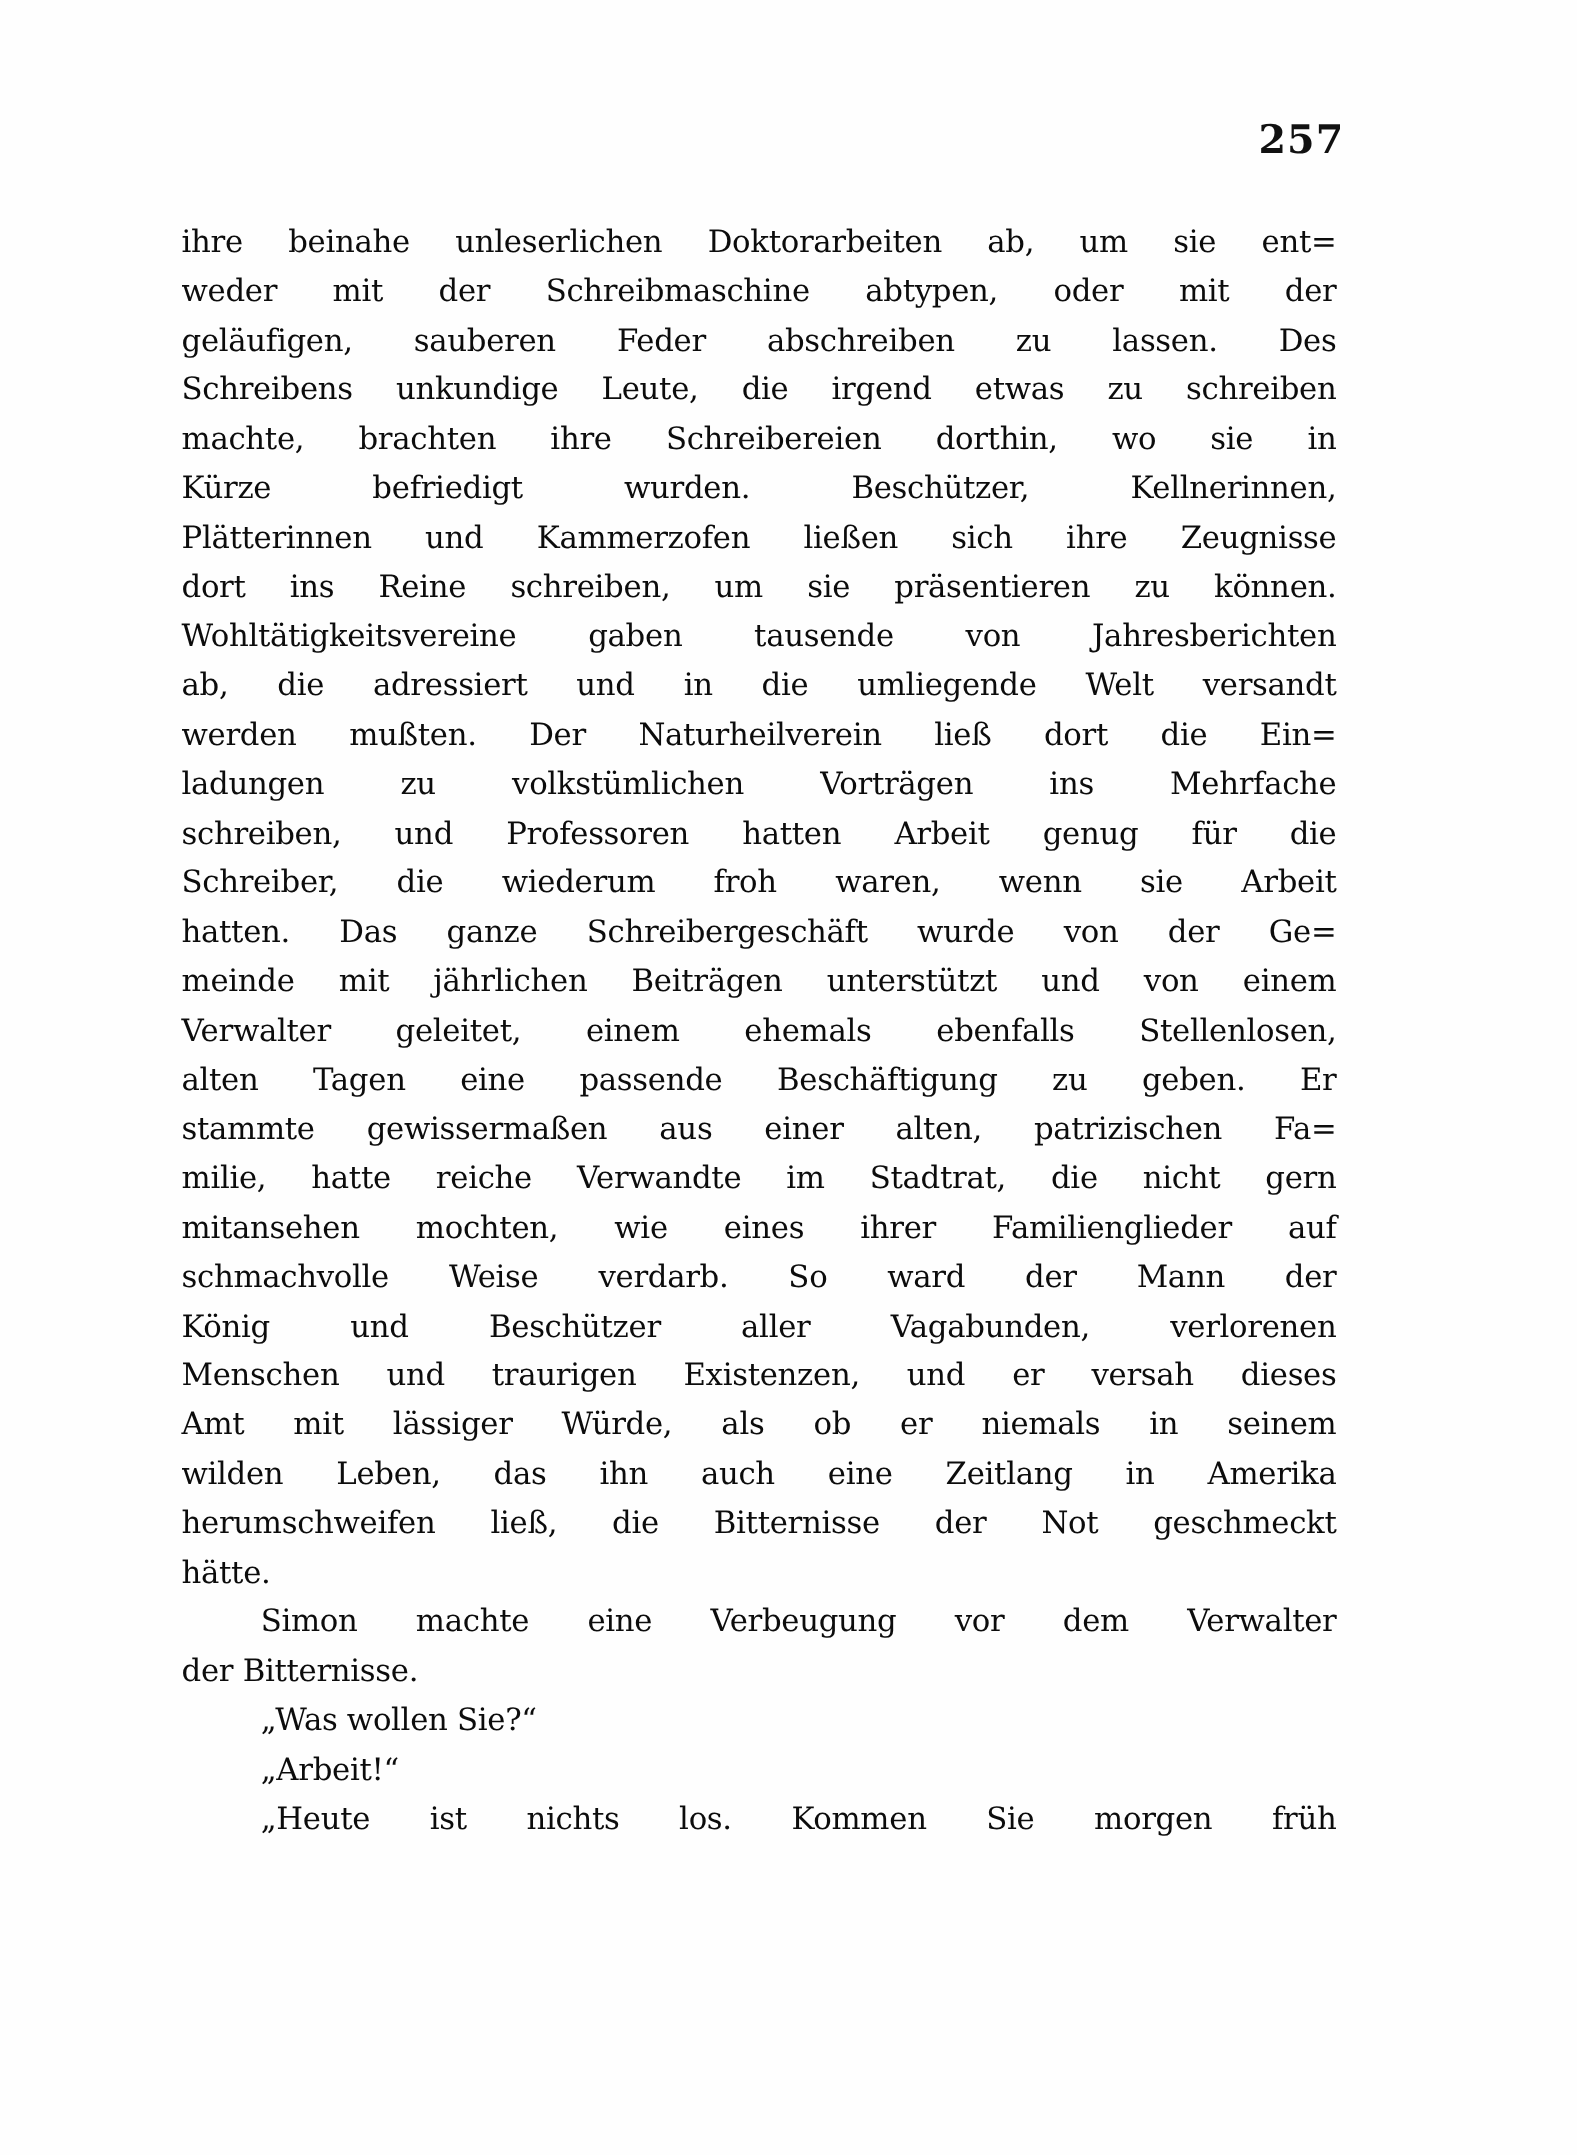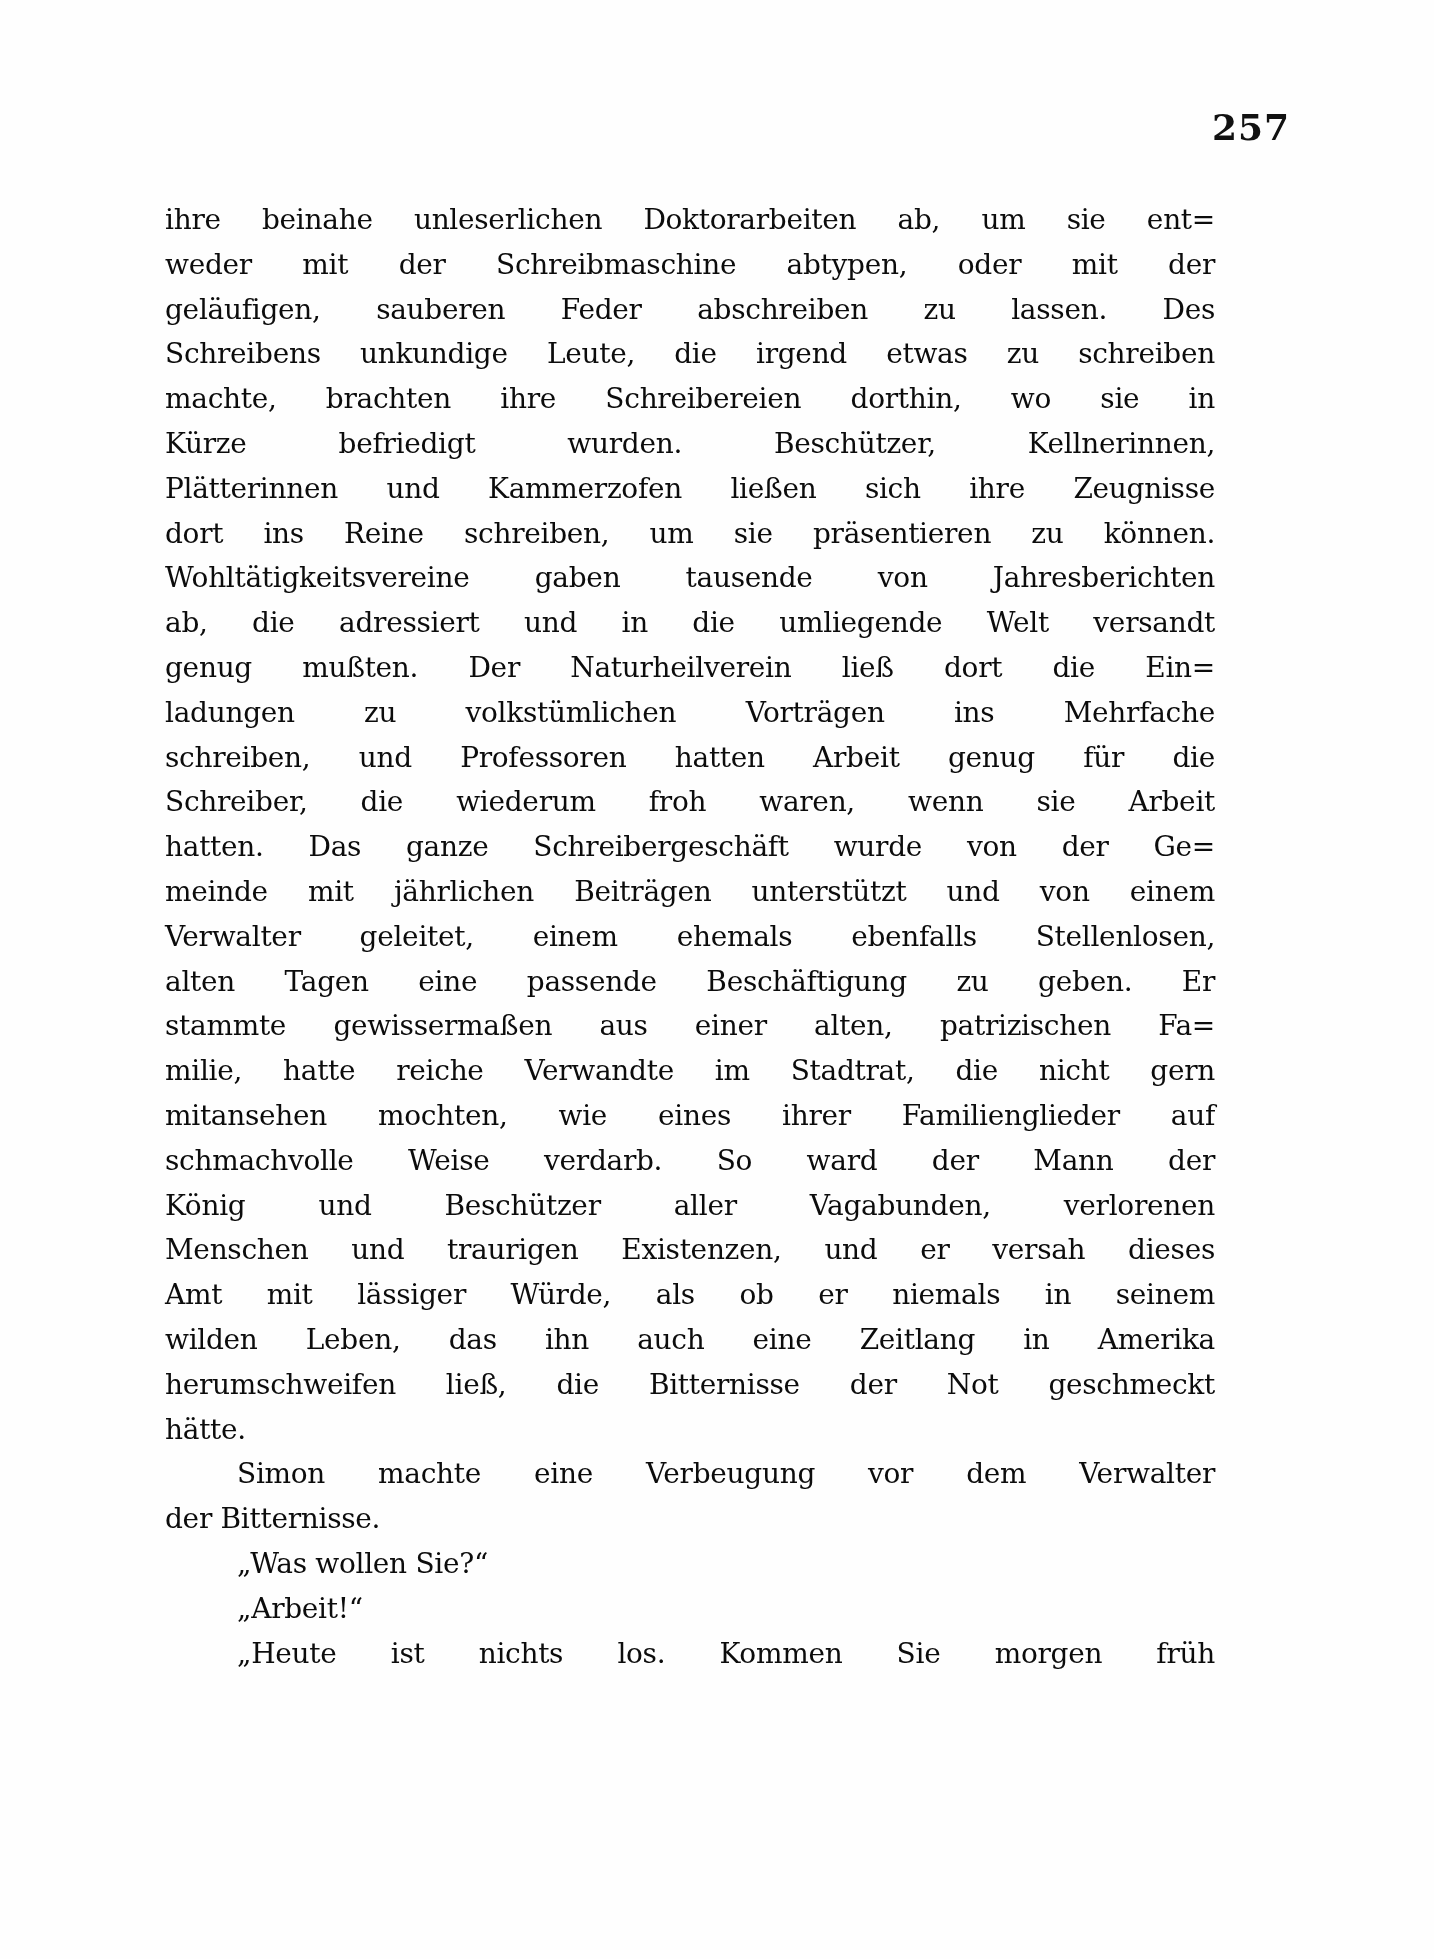--- a/index.html
+++ b/index.html
@@ -12,21 +12,21 @@
     width: 1434px;
     height: 1959px;
     background: #fefefe;
     color: #0c0c0c;
     font-family: "DejaVu Serif", "Liberation Serif", serif;
     overflow: hidden;
   }
   .page-number {
     position: absolute;
     top: 106px;
-    left: 1212px;
+    left: 1144px;
     font-size: 36px;
     font-weight: bold;
     letter-spacing: 1px;
     color: #111;
   }
   .text-block {
     position: absolute;
     left: 165px;
     top: 198px;
     width: 1050px;
@@ -58,21 +58,21 @@
     <div class="line j">ihre beinahe unleserlichen Doktorarbeiten ab, um sie ent=</div>
     <div class="line j">weder mit der Schreibmaschine abtypen, oder mit der</div>
     <div class="line j">geläufigen, sauberen Feder abschreiben zu lassen. Des</div>
     <div class="line j">Schreibens unkundige Leute, die irgend etwas zu schreiben</div>
     <div class="line j">machte, brachten ihre Schreibereien dorthin, wo sie in</div>
     <div class="line j">Kürze befriedigt wurden. Beschützer, Kellnerinnen,</div>
     <div class="line j">Plätterinnen und Kammerzofen ließen sich ihre Zeugnisse</div>
     <div class="line j">dort ins Reine schreiben, um sie präsentieren zu können.</div>
     <div class="line j">Wohltätigkeitsvereine gaben tausende von Jahresberichten</div>
     <div class="line j">ab, die adressiert und in die umliegende Welt versandt</div>
-    <div class="line j">genug mußten. Der Naturheilverein ließ dort die Ein=</div>
+    <div class="line j">werden mußten. Der Naturheilverein ließ dort die Ein=</div>
     <div class="line j">ladungen zu volkstümlichen Vorträgen ins Mehrfache</div>
     <div class="line j">schreiben, und Professoren hatten Arbeit genug für die</div>
     <div class="line j">Schreiber, die wiederum froh waren, wenn sie Arbeit</div>
     <div class="line j">hatten. Das ganze Schreibergeschäft wurde von der Ge=</div>
     <div class="line j">meinde mit jährlichen Beiträgen unterstützt und von einem</div>
     <div class="line j">Verwalter geleitet, einem ehemals ebenfalls Stellenlosen,</div>
     <div class="line j">alten Tagen eine passende Beschäftigung zu geben. Er</div>
     <div class="line j">stammte gewissermaßen aus einer alten, patrizischen Fa=</div>
     <div class="line j">milie, hatte reiche Verwandte im Stadtrat, die nicht gern</div>
     <div class="line j">mitansehen mochten, wie eines ihrer Familienglieder auf</div>

